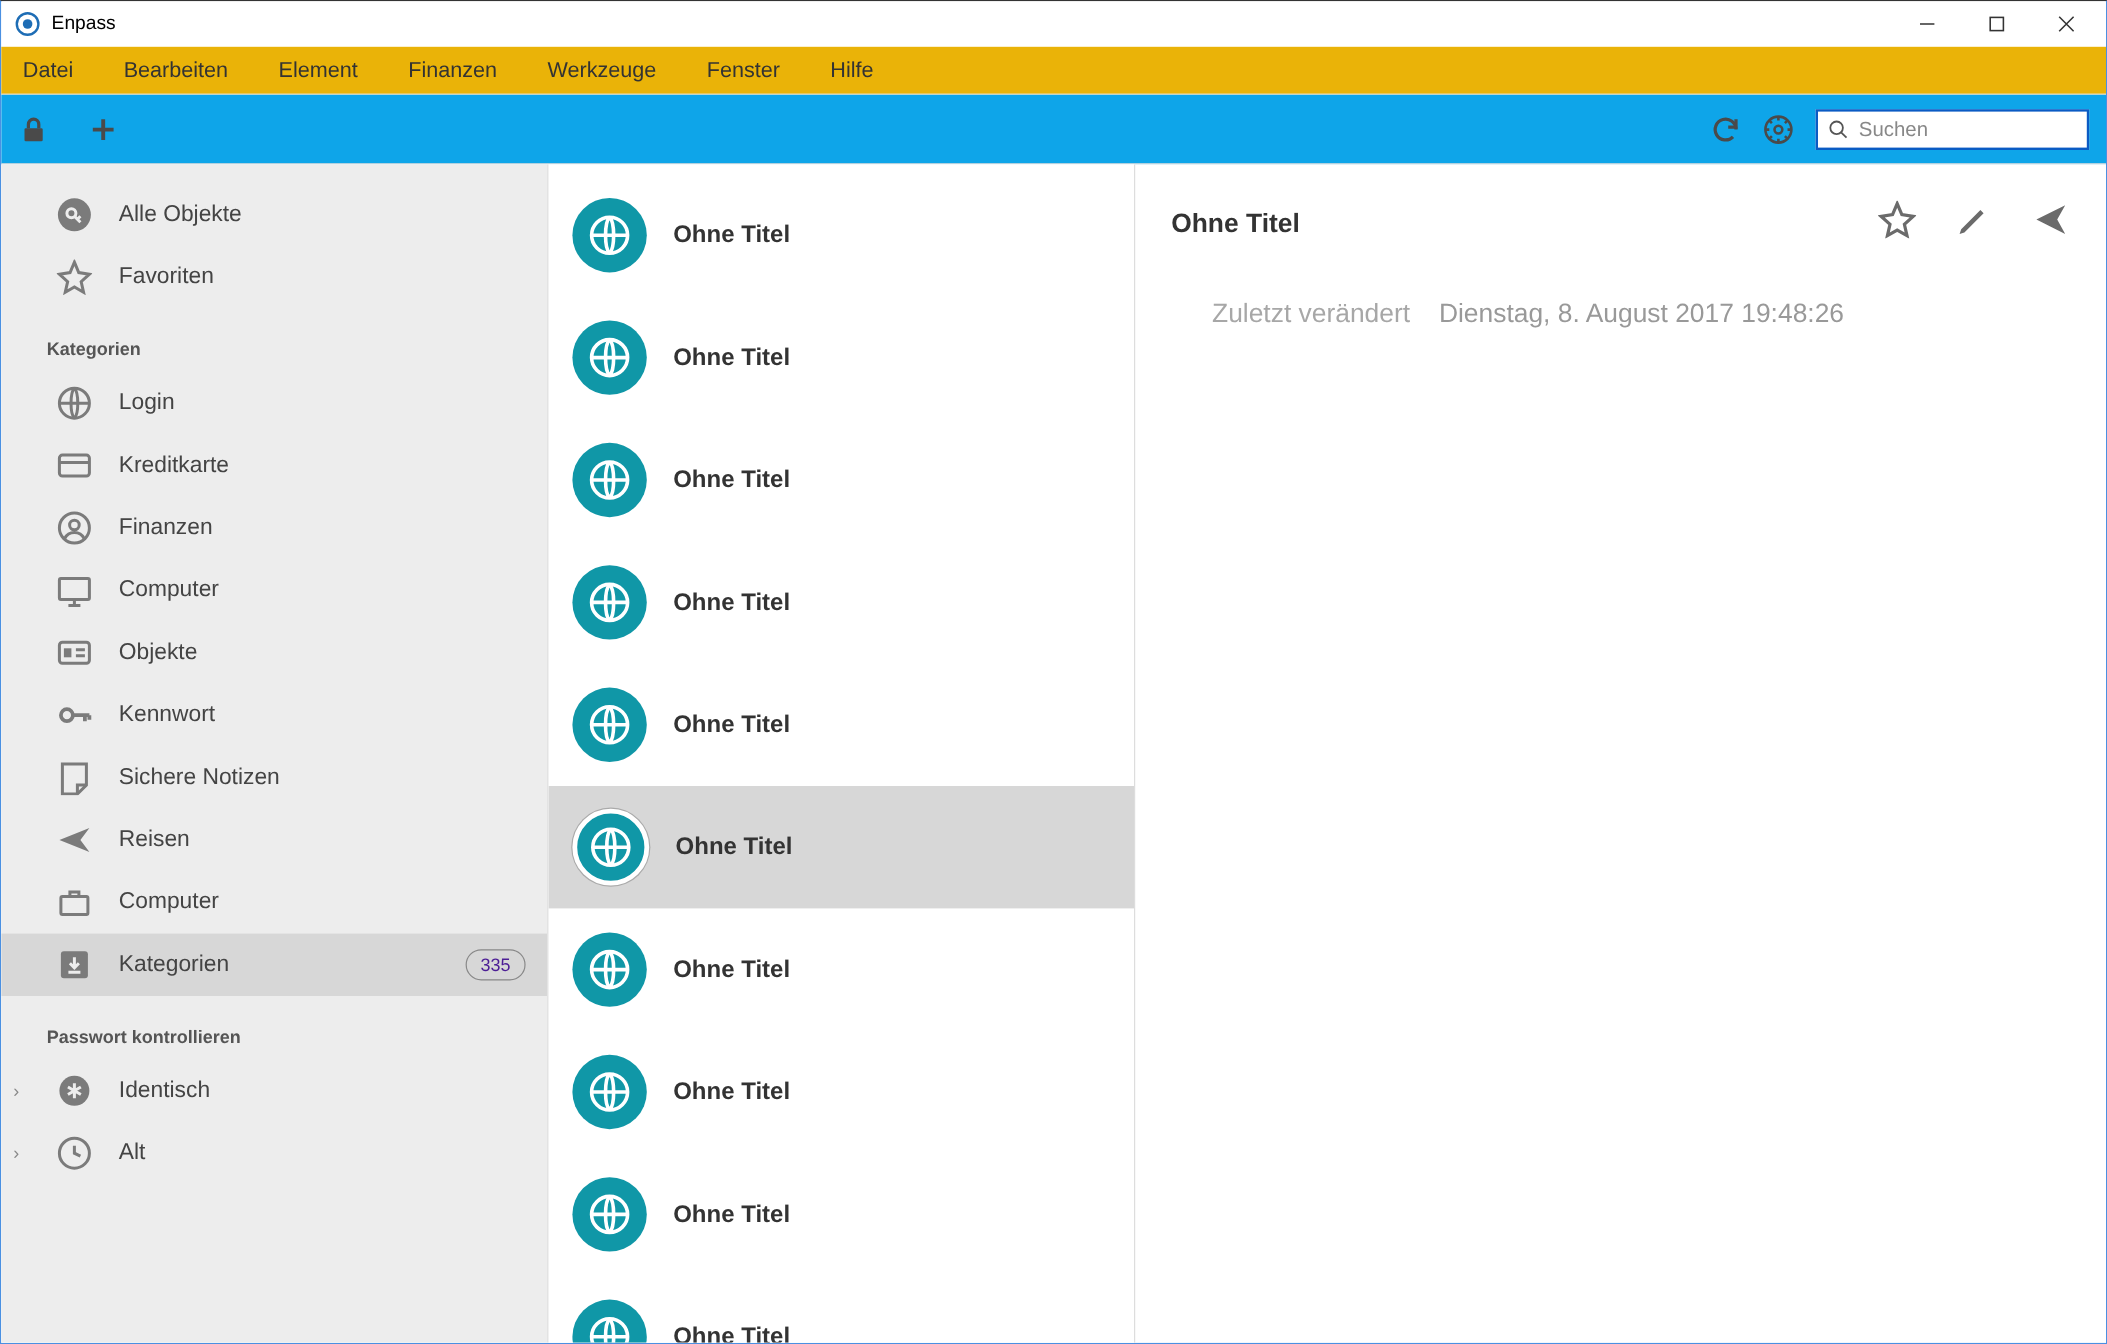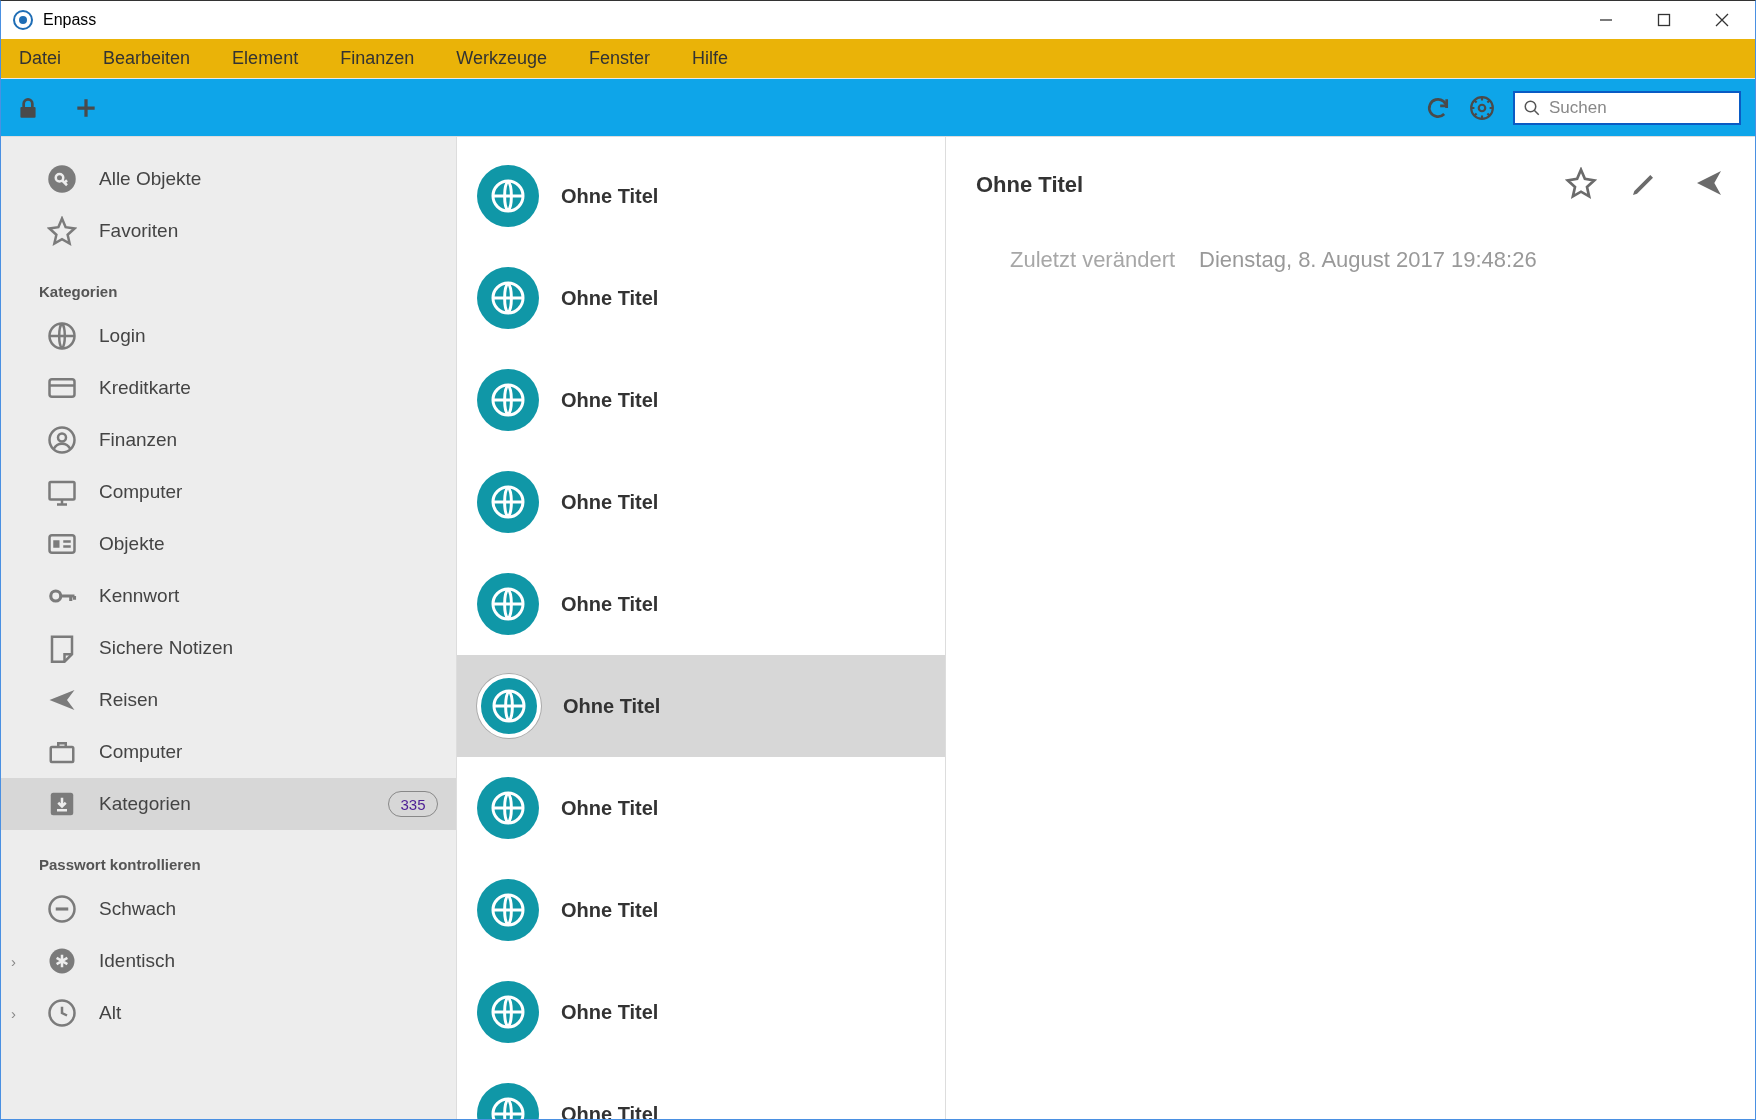--- a/index.html
+++ b/index.html
@@ -322,28 +322,20 @@
         <div class="sb-item active">
           <span class="icon-slot">
             <svg>
               <use href="#i-import"></use>
             </svg>
           </span>
           <span class="label">Kategorien</span>
           <span class="badge">335</span>
         </div>
         <div class="sb-header">Passwort kontrollieren</div>
-        <div class="sb-item">
-          <span class="icon-slot">
-            <svg>
-              <use href="#i-minus"></use>
-            </svg>
-          </span>
-          <span class="label">Schwach</span>
-        </div>
         <div class="sb-item">
           <span class="expand">›</span>
           <span class="icon-slot">
             <svg>
               <use href="#i-asterisk"></use>
             </svg>
           </span>
           <span class="label">Identisch</span>
         </div>
         <div class="sb-item">

